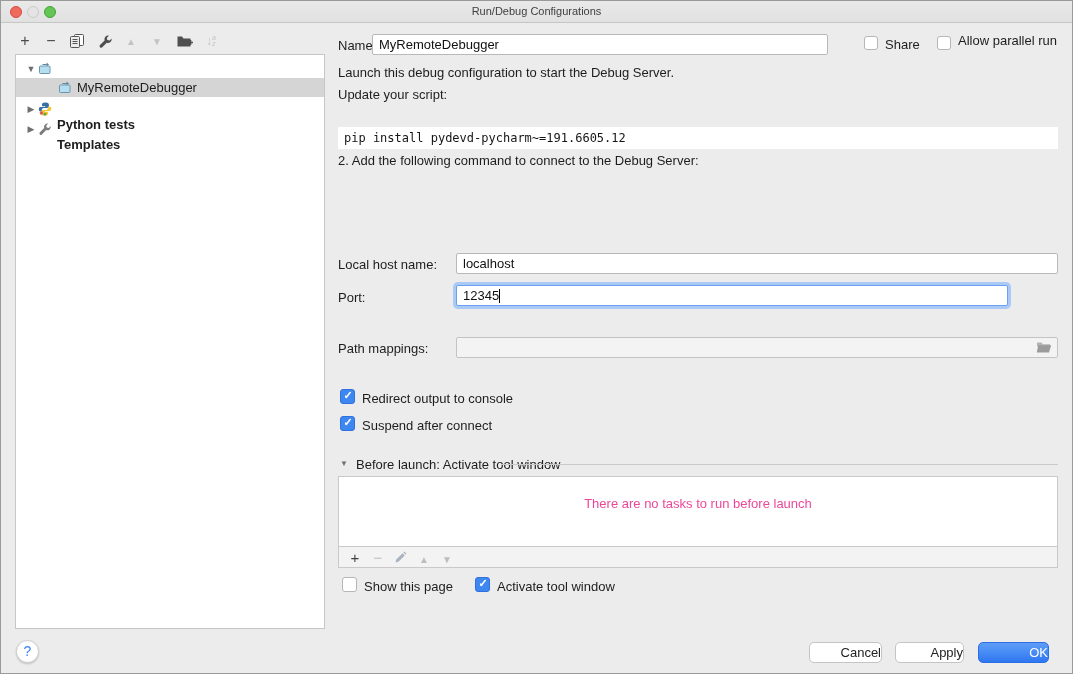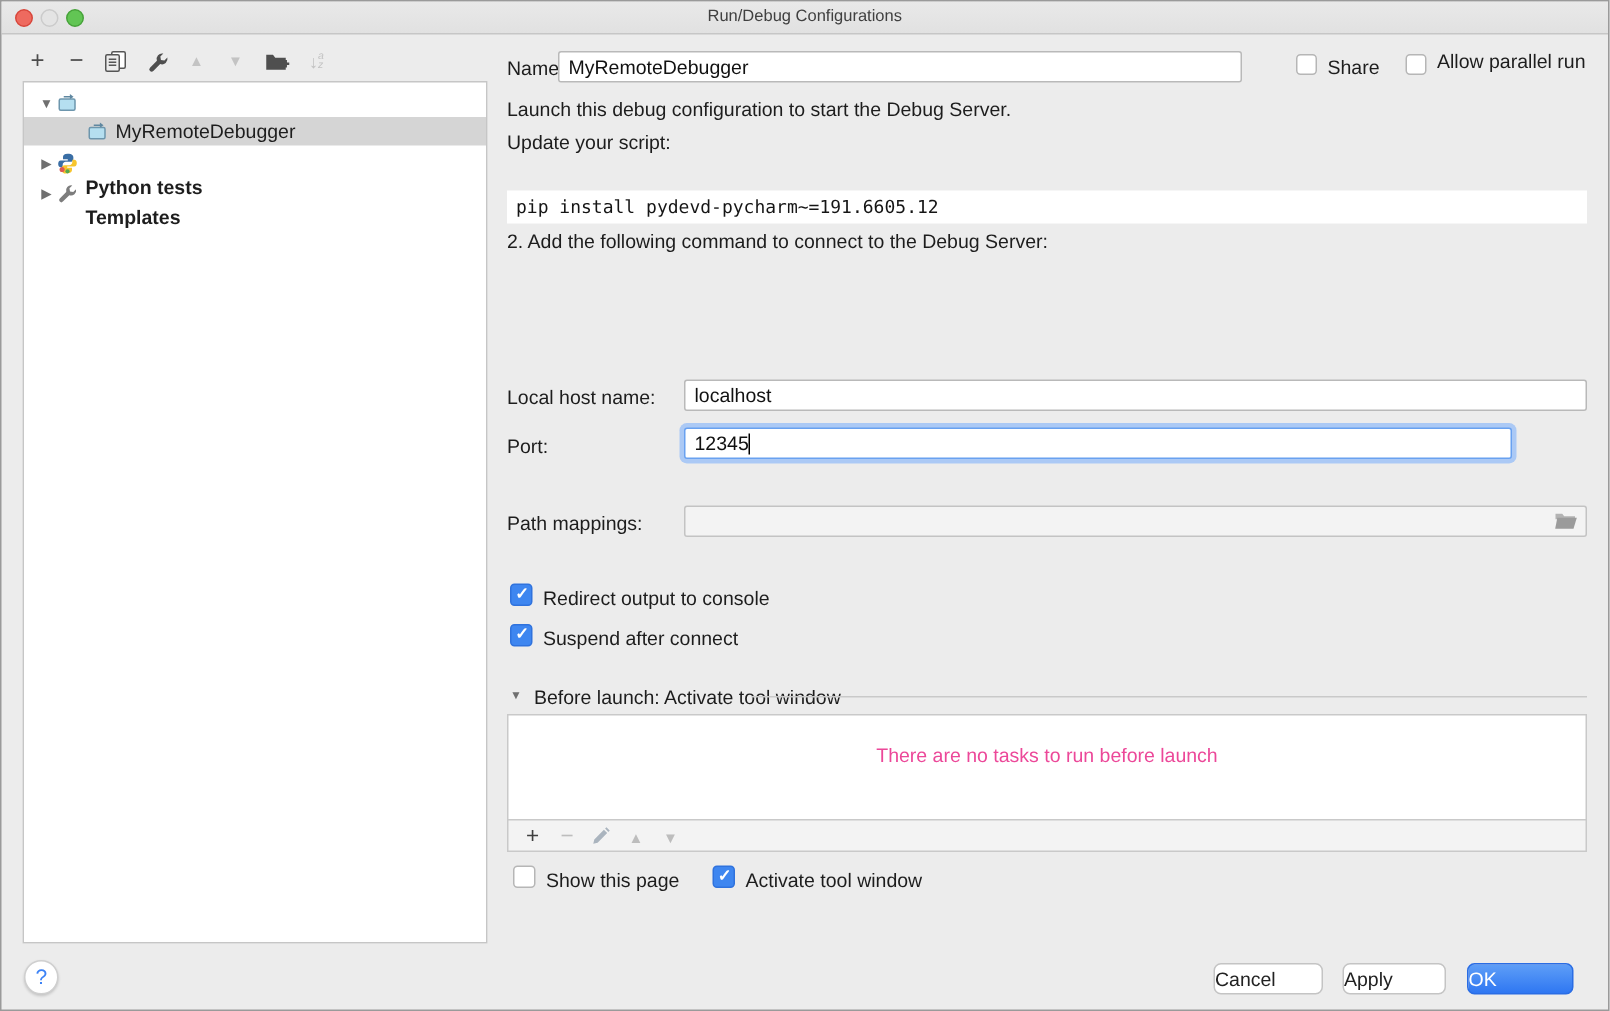--- a/index.html
+++ b/index.html
@@ -58,21 +58,21 @@
     background:#fff; border:1px solid #c9c9c9; }
   .taskbox .empty { margin-top:19px; text-align:center; color:#ec4899; }
   .strip { position:absolute; left:337px; top:545px; width:720px; height:22px;
     background:#f3f3f3; border:1px solid #c9c9c9; display:flex; align-items:center;
     gap:9px; padding-left:9px; }
   .strip .si { width:14px; text-align:center; font-size:15px; color:#3f3f3f; }
   .strip .si.dis { color:#bdbdbd; }
   .strip .si .tri { font-size:10px; }
   
   .btn { position:absolute; top:641px; height:21px; border-radius:5px; background:#fff;
-    border:1px solid #c4c4c4; font-size:13px; text-align:left; line-height:19px; color:#222; }
+    border:1px solid #c4c4c4; font-size:13px; text-align:right; line-height:19px; color:#222; }
   .btn.primary { background:linear-gradient(#5e9ef7,#2f77f2); border:1px solid #2a6de4; color:#fff; }
   .caret { display:inline-block; width:1px; height:14px; background:#000; vertical-align:-2px; }
   svg { display:block; }
 </style>
 </head>
 <body>
 
 <div class="window">
 
   <div class="titlebar">

